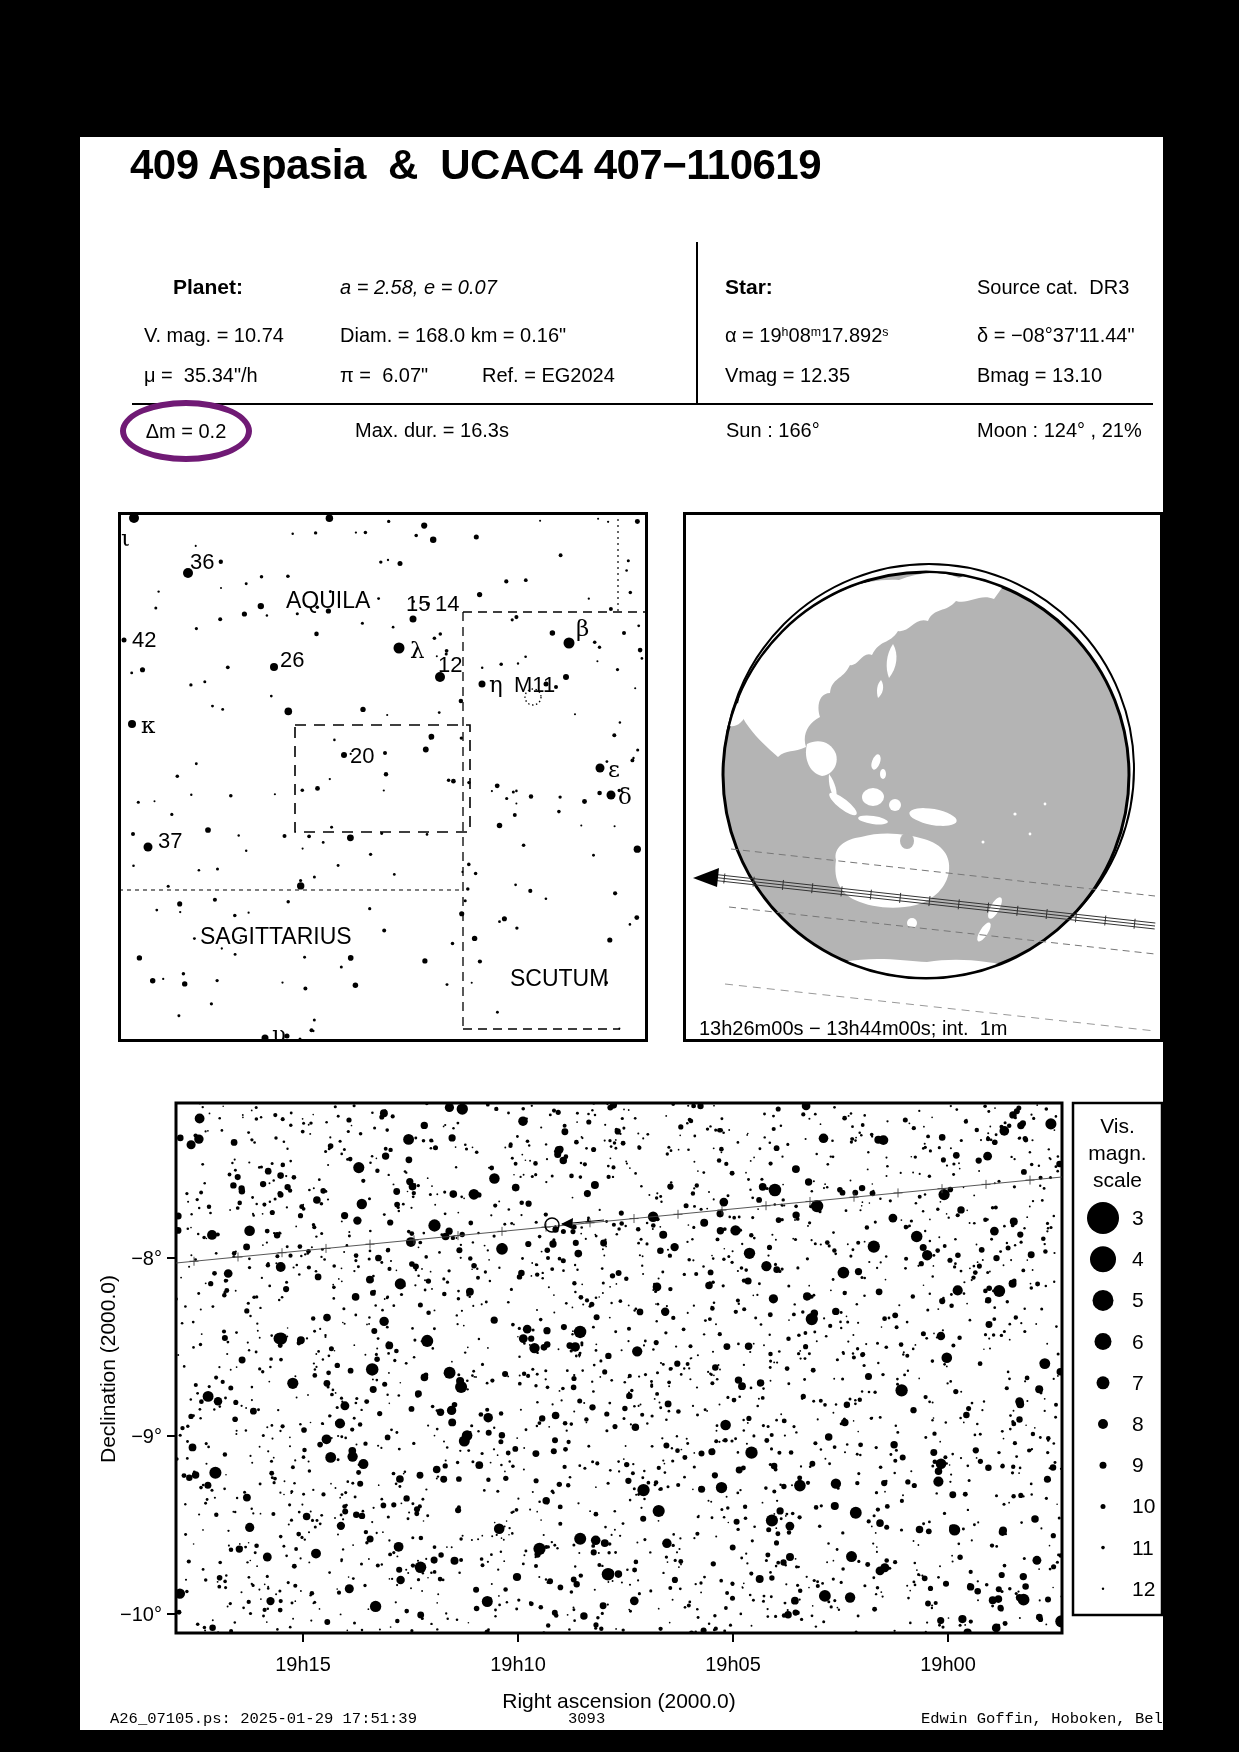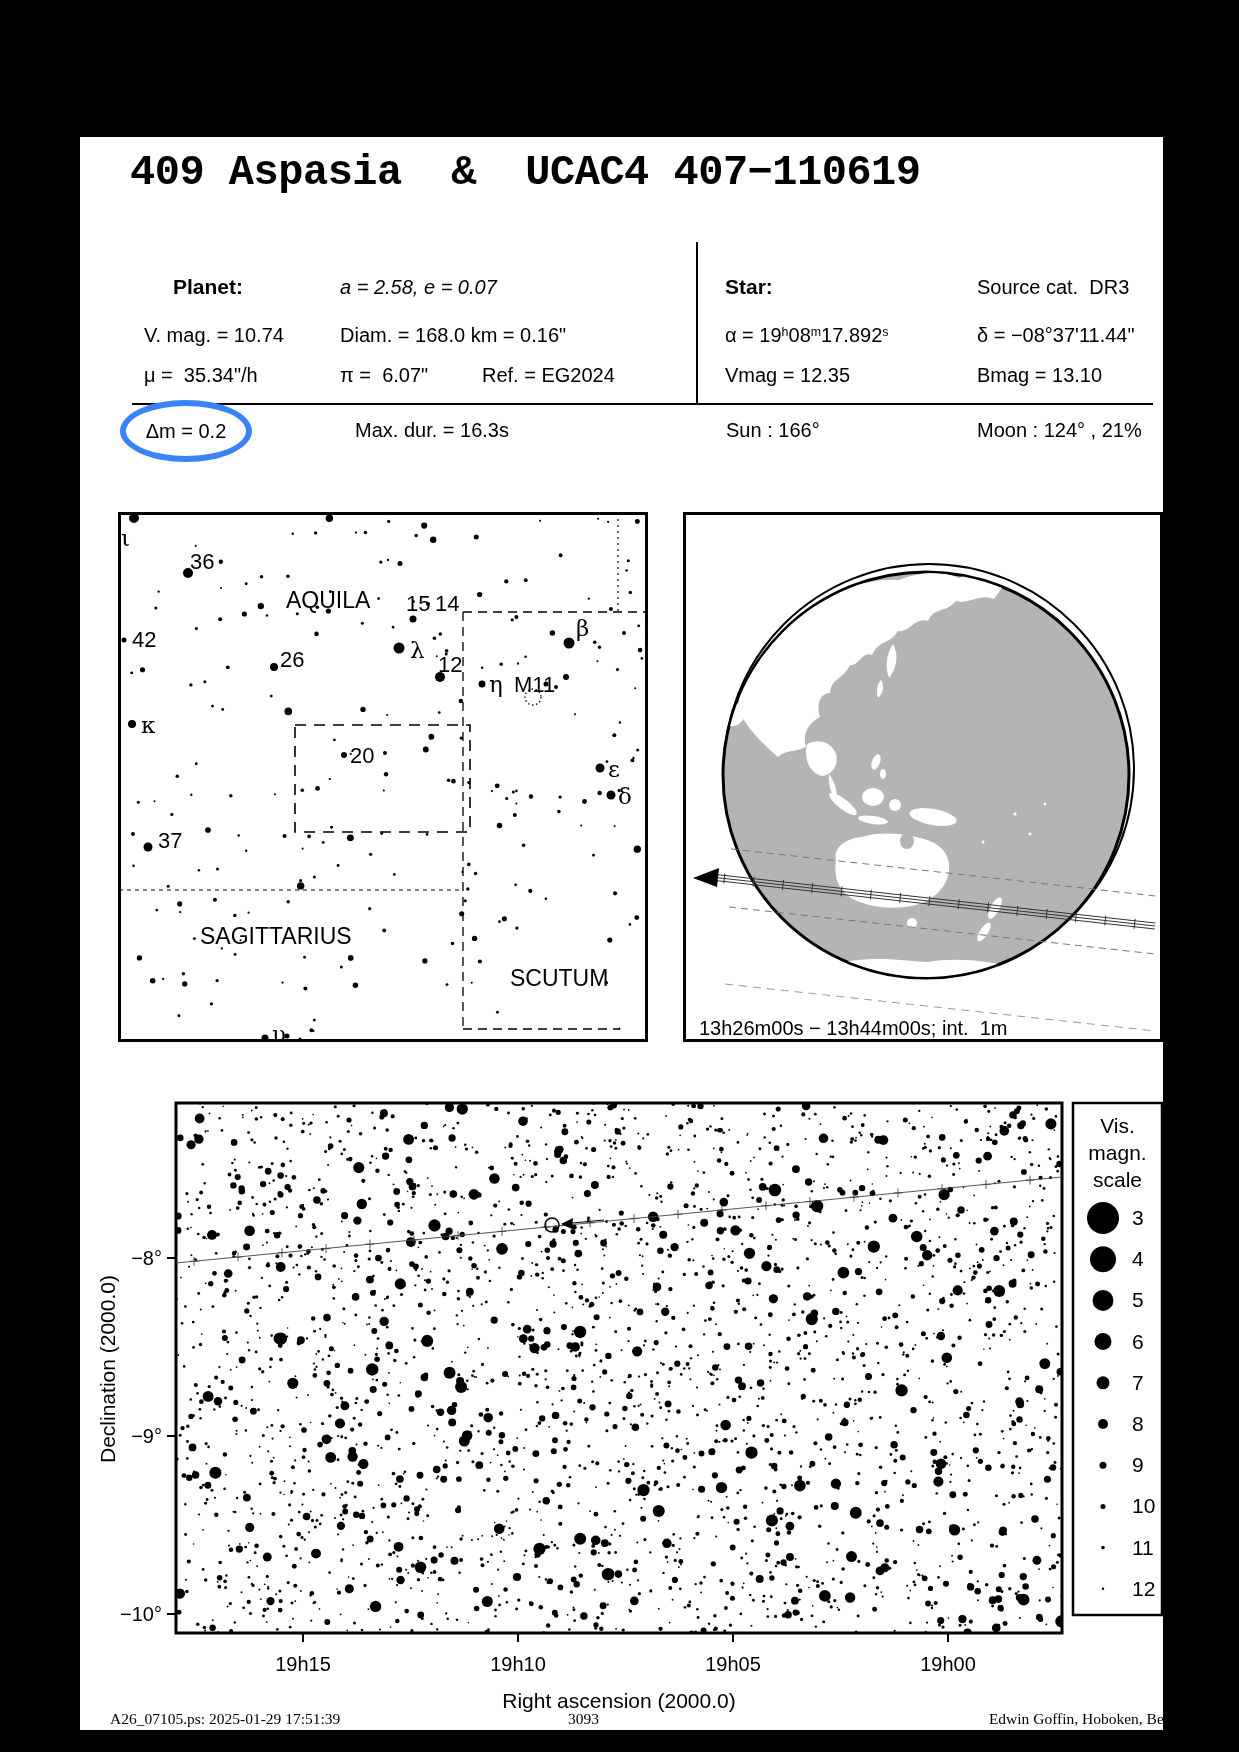--- a/index.html
+++ b/index.html
@@ -6,43 +6,43 @@
   body{width:1239px;height:1752px;position:relative;font-family:"Liberation Sans",sans-serif;}
   .page{position:absolute;left:80px;top:137px;width:1083px;height:1593px;background:#fff;color:#000;}
   .t{position:absolute;white-space:pre;color:#000;font-family:"Liberation Sans",sans-serif;}
   .title{font-size:42px;font-weight:bold;letter-spacing:-0.5px;}
   .sub{font-size:30px;}
   .h20{font-size:20px;}
   .hb{font-size:21px;font-weight:bold;}
   .sup{font-size:0.62em;position:relative;top:-0.45em;}
   .vdiv{position:absolute;left:616px;top:105px;width:2px;height:162px;background:#000;}
   .hrule{position:absolute;left:52px;top:266px;width:1021px;height:2px;background:#000;}
-  .dmell{position:absolute;left:40px;top:263px;width:132px;height:62px;border:6px solid #3b82f6;
+  .dmell{position:absolute;left:40px;top:263px;width:132px;height:62px;border:6px solid #701a75;
          border-radius:50%;display:flex;align-items:center;justify-content:center;
          font-size:20px;white-space:pre;box-sizing:border-box;}
   .declabel{position:absolute;left:-122px;top:1219px;width:300px;height:26px;line-height:26px;
             text-align:center;font-size:21px;transform:rotate(-90deg);white-space:pre;}
-  .mono{font-family:Liberation Serif, serif;font-size:15.5px;}
+  .mono{font-family:Liberation Mono, monospace;font-size:15.5px;}
   svg{position:absolute;overflow:visible;}
   svg text{font-family:"Liberation Sans",sans-serif;fill:#000;}
   .flabel{font-size:22px;}
   .fcons{font-size:23px;}
   .fgreek{font-family:"DejaVu Serif",serif;font-size:23px;}
   .gcap{font-size:20px;white-space:pre;}
   .tick{font-size:20px;}
   .axlabel{font-size:21px;}
   .lghead{font-size:21px;}
   .lgnum{font-size:21px;}
 </style>
 </head>
 <body>
 
 <div class="page">
 
-  <div class="t title" style="left:50px;top:12px;font-family:Liberation Mono, monospace;">409 Aspasia  &amp;  UCAC4 407−110619</div>
+  <div class="t title" style="left:50px;top:4px;">409 Aspasia  &amp;  UCAC4 407−110619</div>
 
   <div class="t hb" style="left:64px;top:138px;margin-left:29px;">Planet:</div>
   <div class="t h20" style="left:260px;top:139px;font-style:italic;">a = 2.58, e = 0.07</div>
   <div class="t h20" style="left:64px;top:187px;">V. mag. = 10.74</div>
   <div class="t h20" style="left:260px;top:187px;text-align:right;">Diam. = 168.0 km = 0.16"</div>
   <div class="t h20" style="left:64px;top:227px;">μ =  35.34"/h</div>
   <div class="t h20" style="left:260px;top:227px;">π =  6.07"</div>
   <div class="t h20" style="left:402px;top:227px;text-align:center;">Ref. = EG2024</div>
 
   <div class="vdiv"></div>

